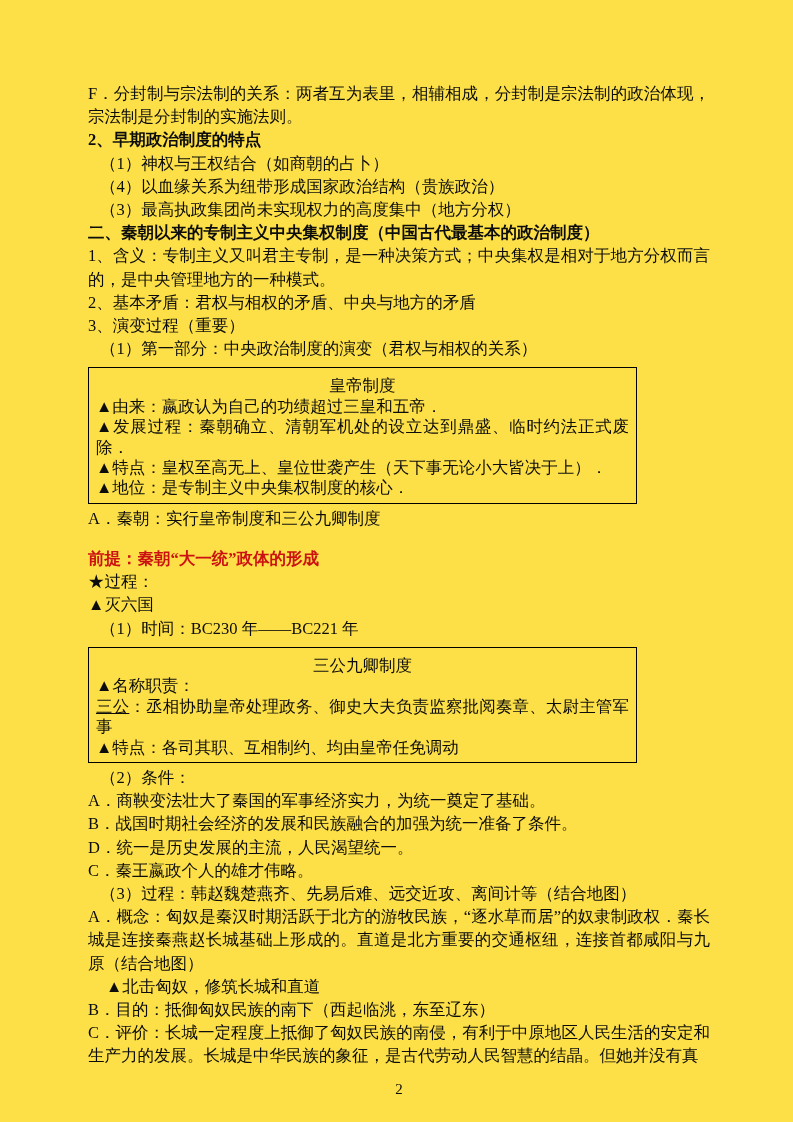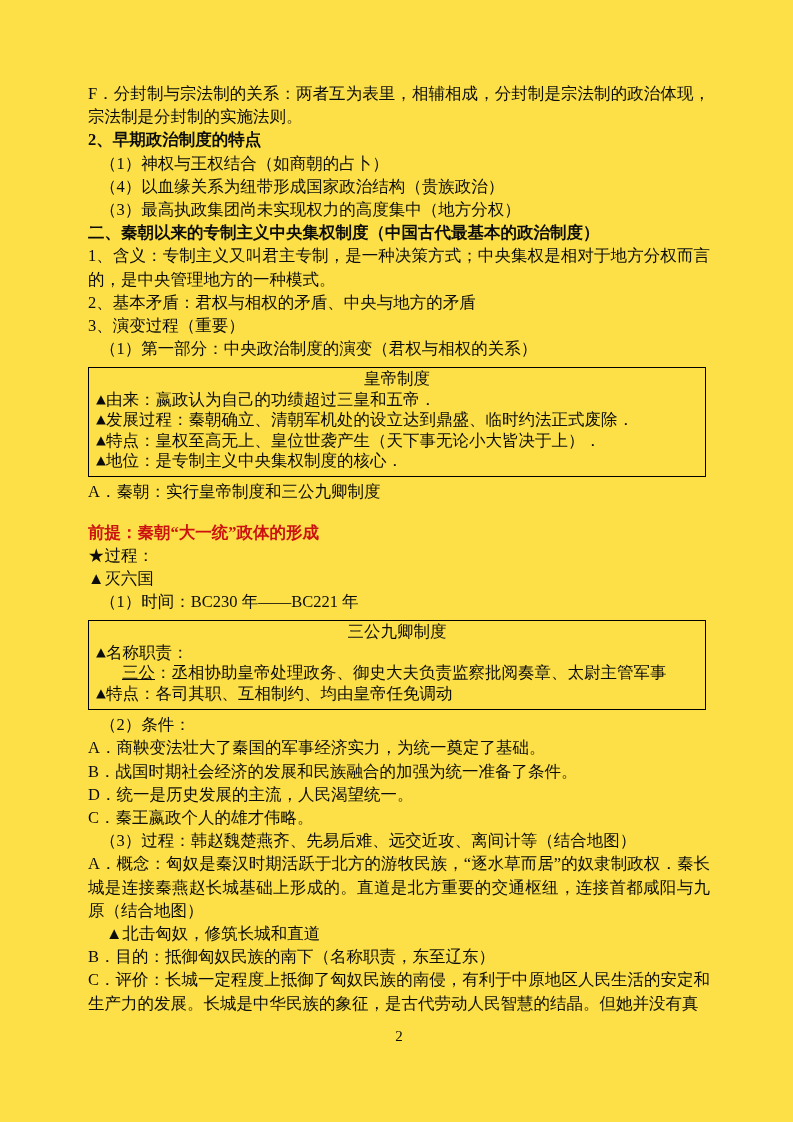--- a/index.html
+++ b/index.html
@@ -22,30 +22,29 @@
     line-height: 23.2px;
     text-align: justify;
   }
   .para { text-align: justify; }
   .bold { font-weight: bold; }
   .red-heading { color: #cc1111; font-weight: bold; }
   .indent1 { padding-left: 12px; }
   .indent2 { padding-left: 18px; }
   .blank-line { height: 17px; }
   .kbox {
-    width: 618px;
+    width: 549px;
     border: 1.5px solid #000000;
-    padding: 2px 7px 4px 7px;
+    padding: 8px 7px 4px 7px;
     line-height: 20.4px;
     margin: 7px 0 3px 0;
     text-align: justify;
-    font-family: Liberation Mono, monospace;
   }
   .kbox-title { text-align: center; }
-  .uline { text-decoration: underline; margin-left: 26px; }
+  .uline { text-decoration: underline; }
   .page-number {
     text-align: center;
     margin-top: 11px;
     font-size: 15px;
     line-height: 20px;
   }
 </style>
 </head>
 <body>
 
@@ -92,18 +91,18 @@
     </div>
 
     <div class="para indent1">（2）条件：</div>
     <div class="para">A．商鞅变法壮大了秦国的军事经济实力，为统一奠定了基础。</div>
     <div class="para">B．战国时期社会经济的发展和民族融合的加强为统一准备了条件。</div>
     <div class="para">D．统一是历史发展的主流，人民渴望统一。</div>
     <div class="para">C．秦王嬴政个人的雄才伟略。</div>
     <div class="para indent1">（3）过程：韩赵魏楚燕齐、先易后难、远交近攻、离间计等（结合地图）</div>
     <div class="para">A．概念：匈奴是秦汉时期活跃于北方的游牧民族，“逐水草而居”的奴隶制政权．秦长城是连接秦燕赵长城基础上形成的。直道是北方重要的交通枢纽，连接首都咸阳与九原（结合地图）</div>
     <div class="para indent2">▲北击匈奴，修筑长城和直道</div>
-    <div class="para">B．目的：抵御匈奴民族的南下（名称职责，东至辽东）</div>
+    <div class="para">B．目的：抵御匈奴民族的南下（西起临洮，东至辽东）</div>
     <div class="para">C．评价：长城一定程度上抵御了匈奴民族的南侵，有利于中原地区人民生活的安定和生产力的发展。长城是中华民族的象征，是古代劳动人民智慧的结晶。但她并没有真</div>
 
     <div class="page-number">2</div>
   </div>
 </div>
 
 </body></html>

